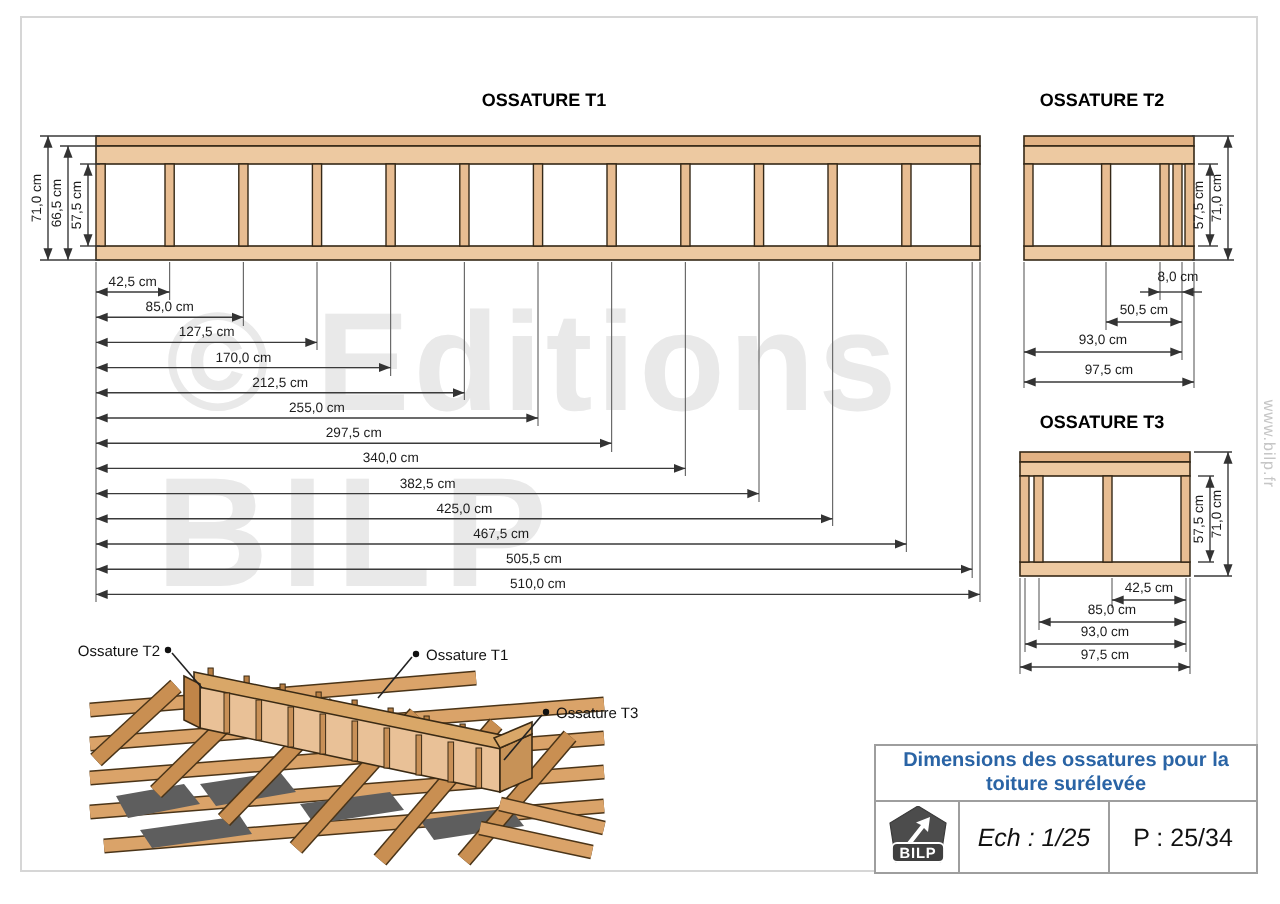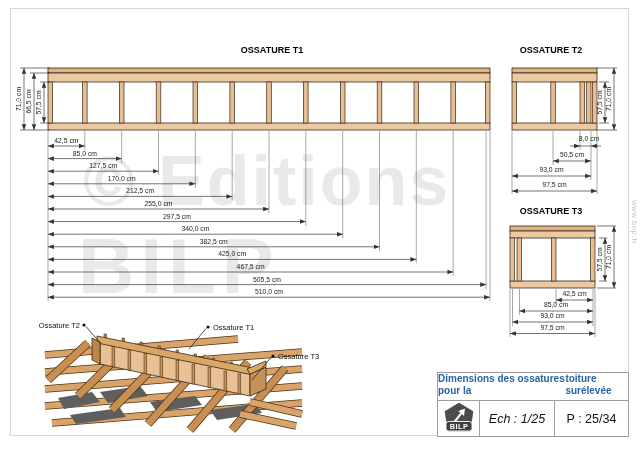--- a/index.html
+++ b/index.html
@@ -22,22 +22,22 @@
   .stud{fill:#e8bd92;stroke:#352817;stroke-width:0.7;}
   .ib-dark{stroke:#4a3418;stroke-width:7.5;fill:none;stroke-linecap:butt;}
   .ib-tan{stroke:#daa369;stroke-width:6;fill:none;stroke-linecap:butt;}
   .ib-dark2{stroke:#4a3418;stroke-width:8.5;fill:none;}
   .ib-tan2{stroke:#c98f52;stroke-width:7;fill:none;}
   .gray{fill:#5e5e5e;}
   .leader{stroke:#222;stroke-width:0.8;fill:none;}
   
   .tblock{position:absolute;left:437px;top:372px;width:192px;height:65px;background:#fff;
       border:1px solid #9e9e9e;box-sizing:border-box;display:flex;flex-direction:column;z-index:5;}
-  .tblock .ttitle{flex:0 0 27px;border-bottom:1px solid #9e9e9e;display:flex;flex-direction:row;
-      justify-content:center;color:#2a64a5;font-weight:bold;font-size:10px;line-height:12px;}
+  .tblock .ttitle{flex:0 0 27px;border-bottom:1px solid #9e9e9e;display:flex;flex-direction:column;
+      align-items:center;justify-content:center;color:#2a64a5;font-weight:bold;font-size:10px;line-height:12px;}
   .tblock .trow{flex:1;display:flex;}
   .tblock .tcell{display:flex;align-items:center;justify-content:center;font-size:12.5px;color:#111;}
   .tblock .c-logo{flex:0 0 41px;border-right:1px solid #9e9e9e;}
   .tblock .c-ech{flex:0 0 74px;border-right:1px solid #9e9e9e;font-style:italic;}
   .tblock .c-page{flex:1;text-align:center;}
 </style>
 </head>
 <body>
 
 <div class="page">

